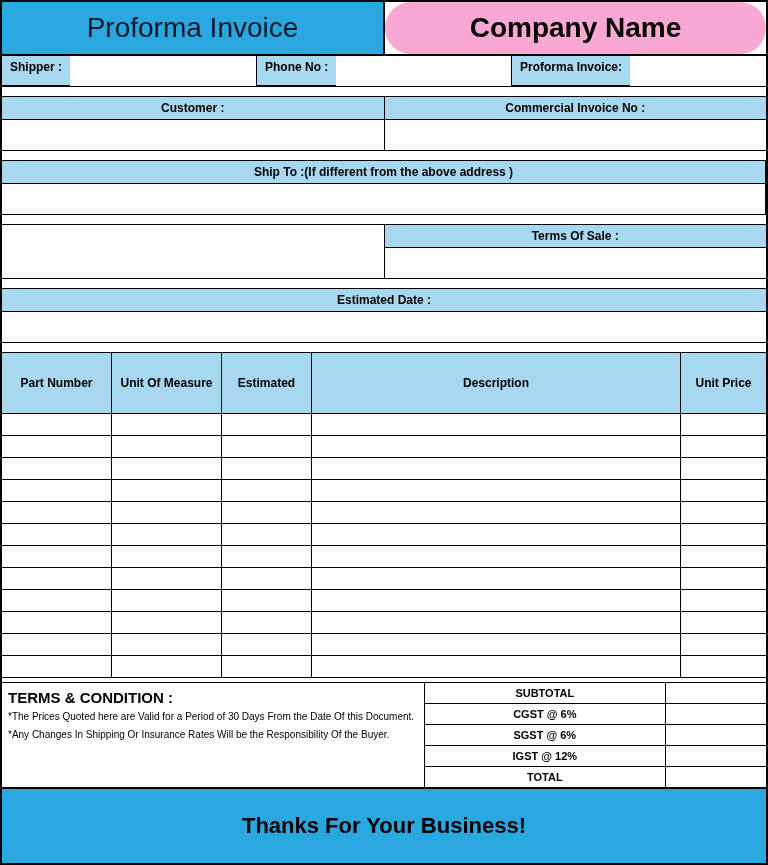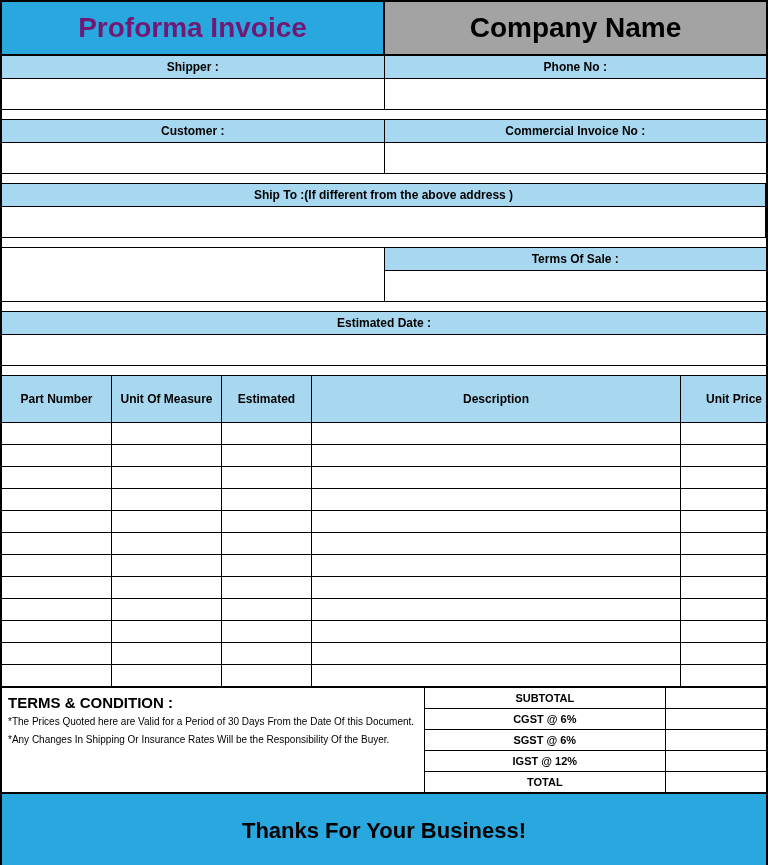--- a/index.html
+++ b/index.html
@@ -24,28 +24,29 @@
     }
     .header-left {
       flex: 1;
       background: #29a8e0;
       border-right: 2px solid #000;
       padding: 10px;
       text-align: center;
     }
     .header-left span {
       font-size: 28px;
-      font-weight: bold;
-      color: #701a75;
+      font-weight: normal;
+      color: #0f172a;
     }
     .header-right {
       flex: 1;
-      background: #a3a3a3;
+      background: #f9a8d4;
       padding: 10px;
       text-align: center;
+      border-radius: 26px;
     }
     .header-right span {
       font-size: 28px;
       font-weight: bold;
       color: #000;
     }
     .cell-label {
       background: #a8d8f0;
       padding: 4px 8px;
       font-size: 12px;
@@ -59,21 +60,21 @@
       font-size: 12px;
     }
 
     
     .top-info-row {
       display: flex;
       border-bottom: 1px solid #000;
     }
     .top-info-cell {
       display: flex;
-      flex-direction: column;
+      flex-direction: row;
       border-right: 1px solid #000;
     }
     .top-info-cell:last-child {
       border-right: none;
     }
     .top-info-cell .cell-label {
       background: #a8d8f0;
       padding: 4px 8px;
       font-size: 12px;
       font-weight: bold;
@@ -129,27 +130,27 @@
     .table-section {
       border-bottom: 1px solid #000;
       flex: 1;
     }
     .table-header-row {
       display: flex;
       background: #a8d8f0;
       border-bottom: 1px solid #000;
     }
     .th {
-      padding: 16px 4px;
-      font-size: 12px;
-      font-weight: bold;
-      text-align: center;
-      border-right: 1px solid #000;
-    }
-    .th:last-child { border-right: none; text-align: right; }
+      padding: 23px 4px;
+      font-size: 12px;
+      font-weight: bold;
+      text-align: center;
+      border-right: 1px solid #000;
+    }
+    .th:last-child { border-right: none; }
     .col-part { flex: 0 0 110px; }
     .col-uom  { flex: 0 0 110px; }
     .col-qty  { flex: 0 0 90px; }
     .col-desc { flex: 1; }
     .col-price{ flex: 0 0 85px; }
 
     .table-data-row {
       display: flex;
       border-bottom: 1px solid #000;
       min-height: 22px;
@@ -233,20 +234,24 @@
     </div>
   </div>
 
   <div class="top-info-row">
     <div class="top-info-cell shipper-cell">
       <div class="cell-label">Shipper :</div>
       <div class="cell-value"></div>
     </div>
     <div class="top-info-cell phone-cell">
       <div class="cell-label">Phone No :</div>
+      <div class="cell-value"></div>
+    </div>
+    <div class="top-info-cell proforma-cell">
+      <div class="cell-label">Proforma Invoice:</div>
       <div class="cell-value"></div>
     </div>
   </div>
 
   <div class="divider-row"></div>
 
   <div class="two-col-row">
     <div class="two-col-left">
       <div class="col-label">Customer :</div>
       <div class="col-value"></div>

